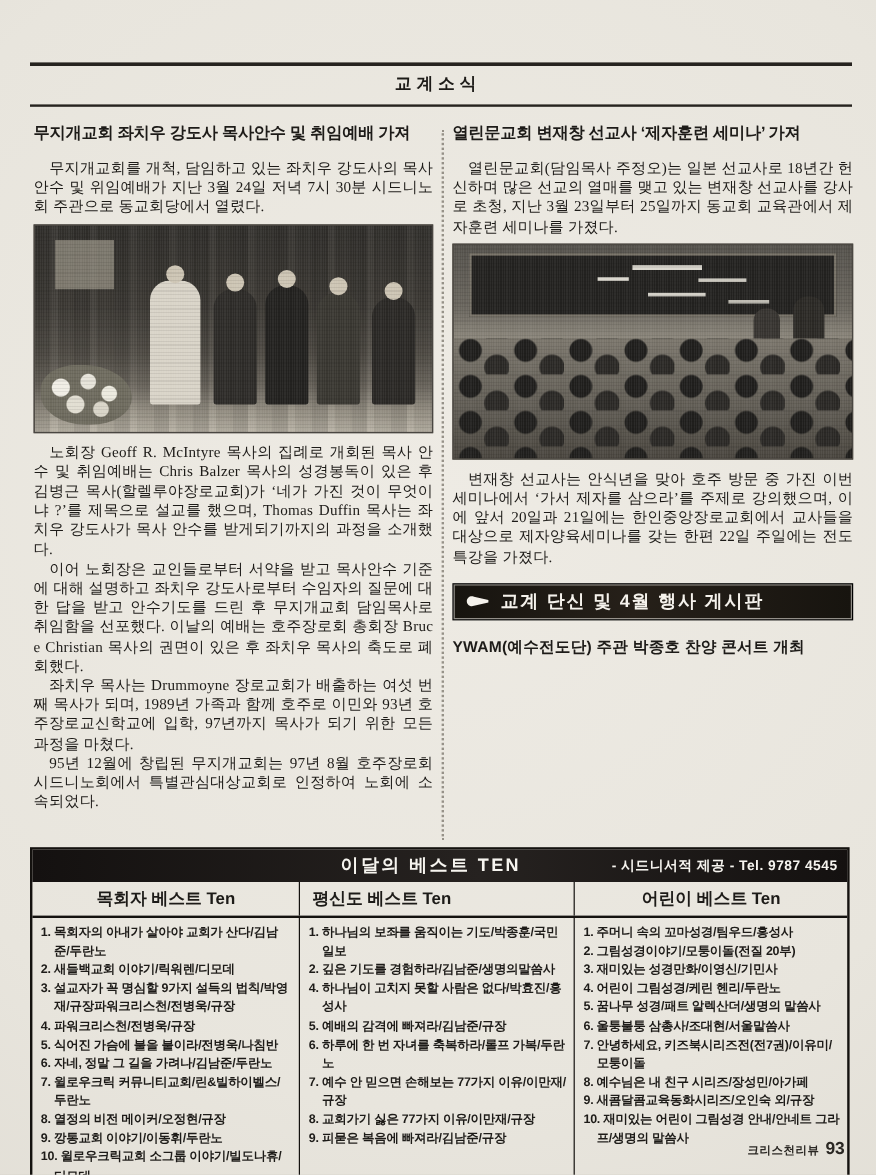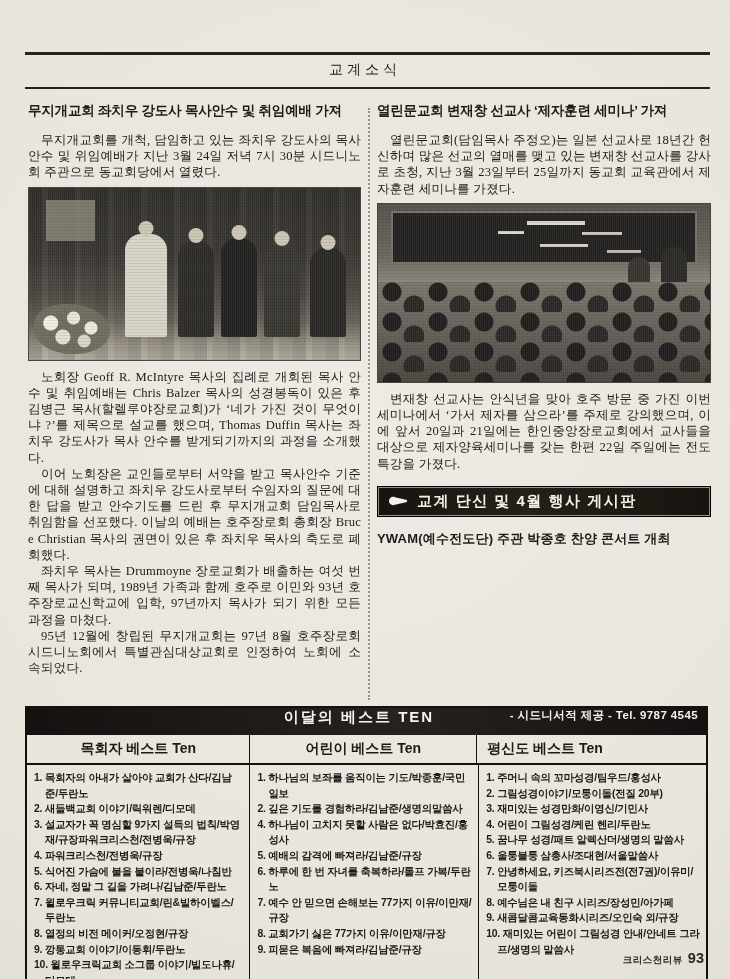--- a/index.html
+++ b/index.html
@@ -6,21 +6,21 @@
   html,body{width:730px;height:979px}
   body{font-family:"Liberation Serif","DejaVu Serif",serif;background:#c9c5bc}
   .page{position:relative;width:730px;height:979px;overflow:hidden;color:#1d1b18;
         background:radial-gradient(130% 95% at 50% 42%, #eeebe4 0%, #e8e5dd 55%, #dcd8cf 100%)}
 
   
   .rule{position:absolute;left:25px;right:20px;background:#26231f}
   .rule-top{top:52px;height:3px}
   .rule-bottom{top:87px;height:2px}
   .masthead-title{position:absolute;top:61px;left:0;width:100%;text-align:center;
-    font-family:"Liberation Sans","DejaVu Sans",sans-serif;font-weight:400;font-size:14px;letter-spacing:4px}
+    font-family:"Liberation Sans","DejaVu Sans",sans-serif;font-weight:700;font-size:14px;letter-spacing:4px}
 
   
   .col{position:absolute;top:102px}
   .col-left{left:28px;width:333px}
   .col-right{left:377px;width:334px}
   .col-divider{position:absolute;left:368px;top:108px;height:592px;border-left:2px dotted #7a756b;opacity:.75}
 
   .article-title{font-family:"Liberation Sans","DejaVu Sans",sans-serif;font-weight:700;
     font-size:13.5px;letter-spacing:-0.2px;margin-bottom:12px;white-space:nowrap}
   .body-text{font-size:12.6px;line-height:16.2px;text-align:justify;word-break:break-all;
@@ -81,21 +81,21 @@
     box-shadow:inset 0 0 0 1px rgba(245,242,235,.55);color:#f5f2ec}
   .banner-title{font-family:"Liberation Sans","DejaVu Sans",sans-serif;font-weight:700;font-size:15px;letter-spacing:1.5px}
   .banner-icon{display:inline-flex;align-items:center}
   .concert-headline{font-family:"Liberation Sans","DejaVu Sans",sans-serif;font-weight:700;
     font-size:13px;letter-spacing:.2px;margin-bottom:10px;white-space:nowrap}
   .events{margin-top:5px;padding-left:8px}
   .event-line{font-size:12.6px;line-height:19px;letter-spacing:.3px;white-space:nowrap}
 
   
   .best-ten{position:absolute;left:25px;top:706px;width:683px;border:2px solid #14120f}
-  .bt-bar{position:relative;height:27px;display:flex;padding:0 8px;color:#f6f4ef;
+  .bt-bar{position:relative;height:27px;display:flex;align-items:center;padding:0 8px;color:#f6f4ef;
     background:linear-gradient(90deg,#141110,#262220 55%,#141110)}
   .bt-title{position:absolute;left:50%;transform:translateX(-55%);
     font-family:"Liberation Sans","DejaVu Sans",sans-serif;font-weight:700;font-size:15px;letter-spacing:2px}
   .bt-provider{margin-left:auto;font-family:"Liberation Sans","DejaVu Sans",sans-serif;
     font-weight:700;font-size:11.5px;letter-spacing:.4px}
   .bt-heads,.bt-body{display:flex}
   .bt-heads{border-bottom:2px solid #14120f}
   .bt-head{font-family:"Liberation Sans","DejaVu Sans",sans-serif;font-weight:700;font-size:14px;
     padding:5px 6px;text-align:center;border-right:1px solid #14120f}
   .bt-head.c2{text-align:left;padding-left:10px}
@@ -168,22 +168,22 @@
     <h3 class="concert-headline">YWAM(예수전도단) 주관 박종호 찬양 콘서트 개최</h3>
   </section>
 
   <section class="best-ten">
     <div class="bt-bar">
       <span class="bt-title">이달의 베스트 TEN</span>
       <span class="bt-provider">- 시드니서적 제공 - Tel. 9787 4545</span>
     </div>
     <div class="bt-heads">
       <div class="bt-head c1">목회자 베스트 Ten</div>
+      <div class="bt-head c2">평신도 베스트 Ten</div>
       <div class="bt-head c3">어린이 베스트 Ten</div>
-      <div class="bt-head c2">평신도 베스트 Ten</div>
     </div>
     <div class="bt-body">
       <div class="bt-cell c1">
         <div class="bt-item">1. 목회자의 아내가 살아야 교회가 산다/김남준/두란노</div>
         <div class="bt-item">2. 새들백교회 이야기/릭워렌/디모데</div>
         <div class="bt-item">3. 설교자가 꼭 명심할 9가지 설득의 법칙/박영재/규장파워크리스천/전병욱/규장</div>
         <div class="bt-item">4. 파워크리스천/전병욱/규장</div>
         <div class="bt-item">5. 식어진 가슴에 불을 붙이라/전병욱/나침반</div>
         <div class="bt-item">6. 자네, 정말 그 길을 가려나/김남준/두란노</div>
         <div class="bt-item">7. 윌로우크릭 커뮤니티교회/린&amp;빌하이벨스/두란노</div>

